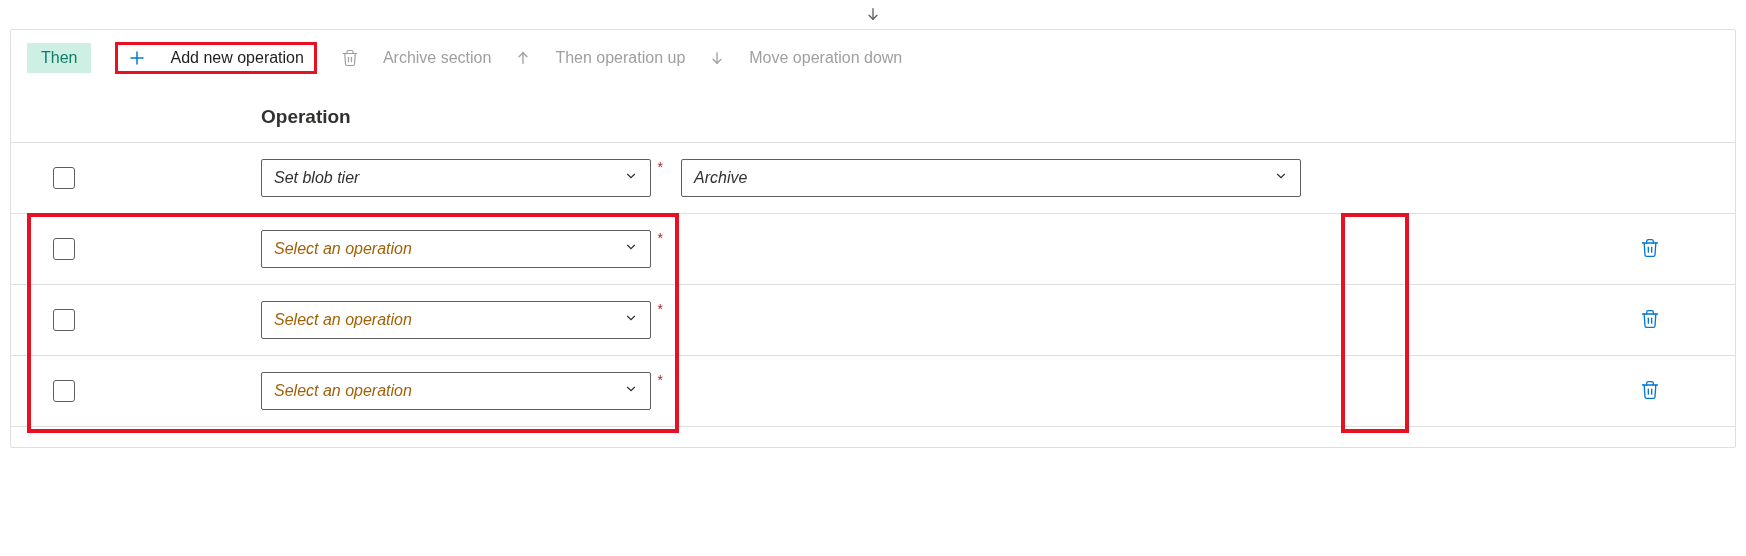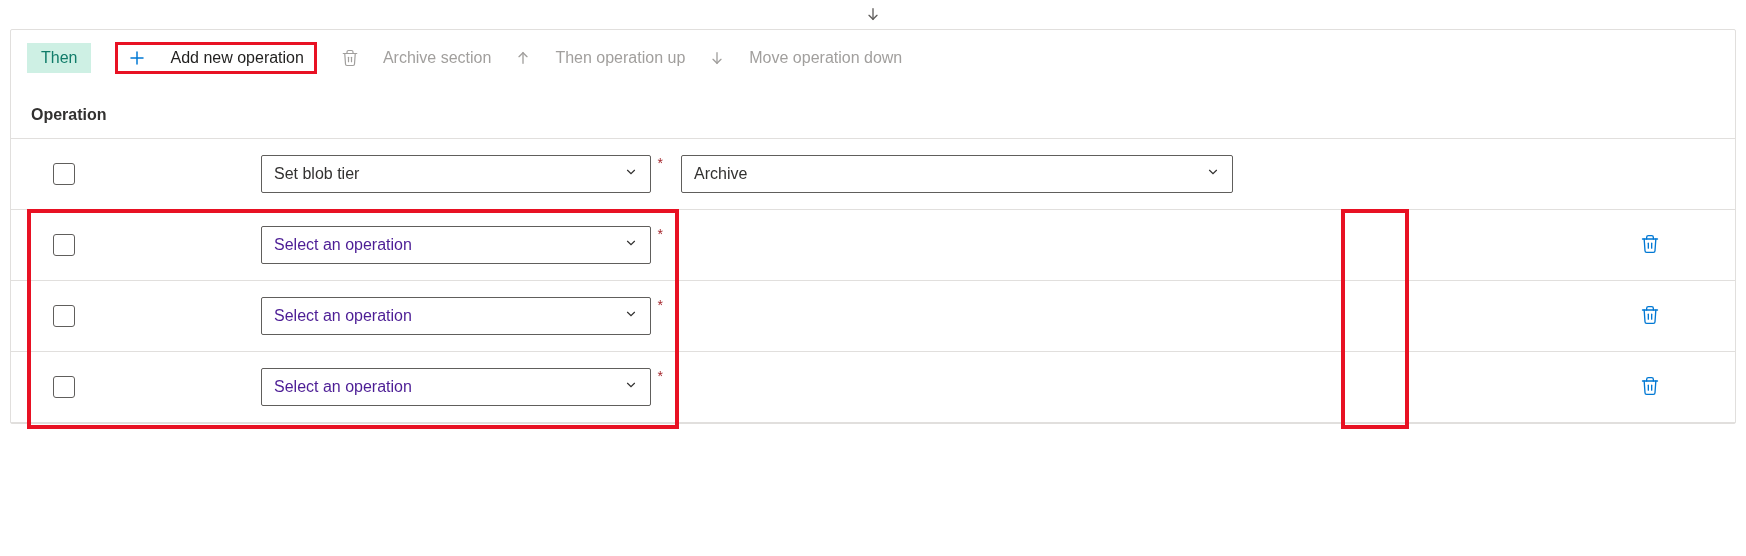--- a/index.html
+++ b/index.html
@@ -14,20 +14,21 @@
     .top-arrow {
       text-align: center;
       padding: 6px 0 4px 0;
       color: #605e5c;
     }
     .panel {
       border: 1px solid #e1dfdd;
       border-radius: 2px;
       margin: 0 10px 10px 10px;
       background: #ffffff;
+      padding-bottom: 20px;
     }
     .toolbar {
       display: flex;
       align-items: center;
       padding: 12px 16px 12px 16px;
       gap: 24px;
     }
     .then-badge {
       background: #cef0e4;
       color: #107c69;
@@ -45,24 +46,23 @@
     .tb-btn.add .icon svg { stroke: #0078d4; }
     .tb-btn.disabled { color: #a19f9d; cursor: default; }
     .tb-btn .icon { display: flex; align-items: center; }
     .red-box {
       border: 3px solid #e81123;
       padding: 4px 10px;
     }
     .headers {
       display: flex;
       padding: 20px 20px 14px 20px;
-      font-size: 16px;
+      font-size: 19px;
       font-weight: 600;
       border-bottom: 1px solid #e1dfdd;
-      flex-direction: column;
     }
     .col-check { width: 230px; }
     .col-op { width: 420px; }
     .col-param { flex: 1; }
     .col-act { width: 80px; }
     .row {
       display: flex;
       align-items: center;
       padding: 16px 20px;
       border-bottom: 1px solid #e1dfdd;
@@ -82,22 +82,23 @@
       align-items: center;
       justify-content: space-between;
       width: 390px;
       height: 38px;
       border: 1px solid #605e5c;
       border-radius: 2px;
       padding: 0 12px;
       font-size: 16px;
       cursor: pointer;
       background: #fff;
-    }
-    .select.placeholder { color: #4c1d95; }
+      font-style: italic;
+    }
+    .select.placeholder { color: #a16207; }
     .req-wrap { position: relative; display: inline-block; }
     .req-wrap .asterisk {
       position: absolute;
       right: -12px;
       top: 0px;
       color: #a4262c;
       font-size: 14px;
     }
     .delete-btn {
       width: 30px;
@@ -200,21 +201,21 @@
             <span>
               <svg width="14" height="14" viewBox="0 0 24 24" fill="none" stroke="#323130" stroke-width="2" stroke-linecap="round">
                   <polyline points="6 9 12 15 18 9"></polyline>
                 </svg>
             </span>
           </div>
           <span class="asterisk">*</span>
         </div>
       </div>
       <div class="col-param">
-        <div class="select" style="width:552px;">
+        <div class="select" style="width:620px;">
           <span>Archive</span>
           <span>
             <svg width="14" height="14" viewBox="0 0 24 24" fill="none" stroke="#323130" stroke-width="2" stroke-linecap="round">
                 <polyline points="6 9 12 15 18 9"></polyline>
               </svg>
           </span>
         </div>
       </div>
       <div class="col-act"></div>
     </div>

